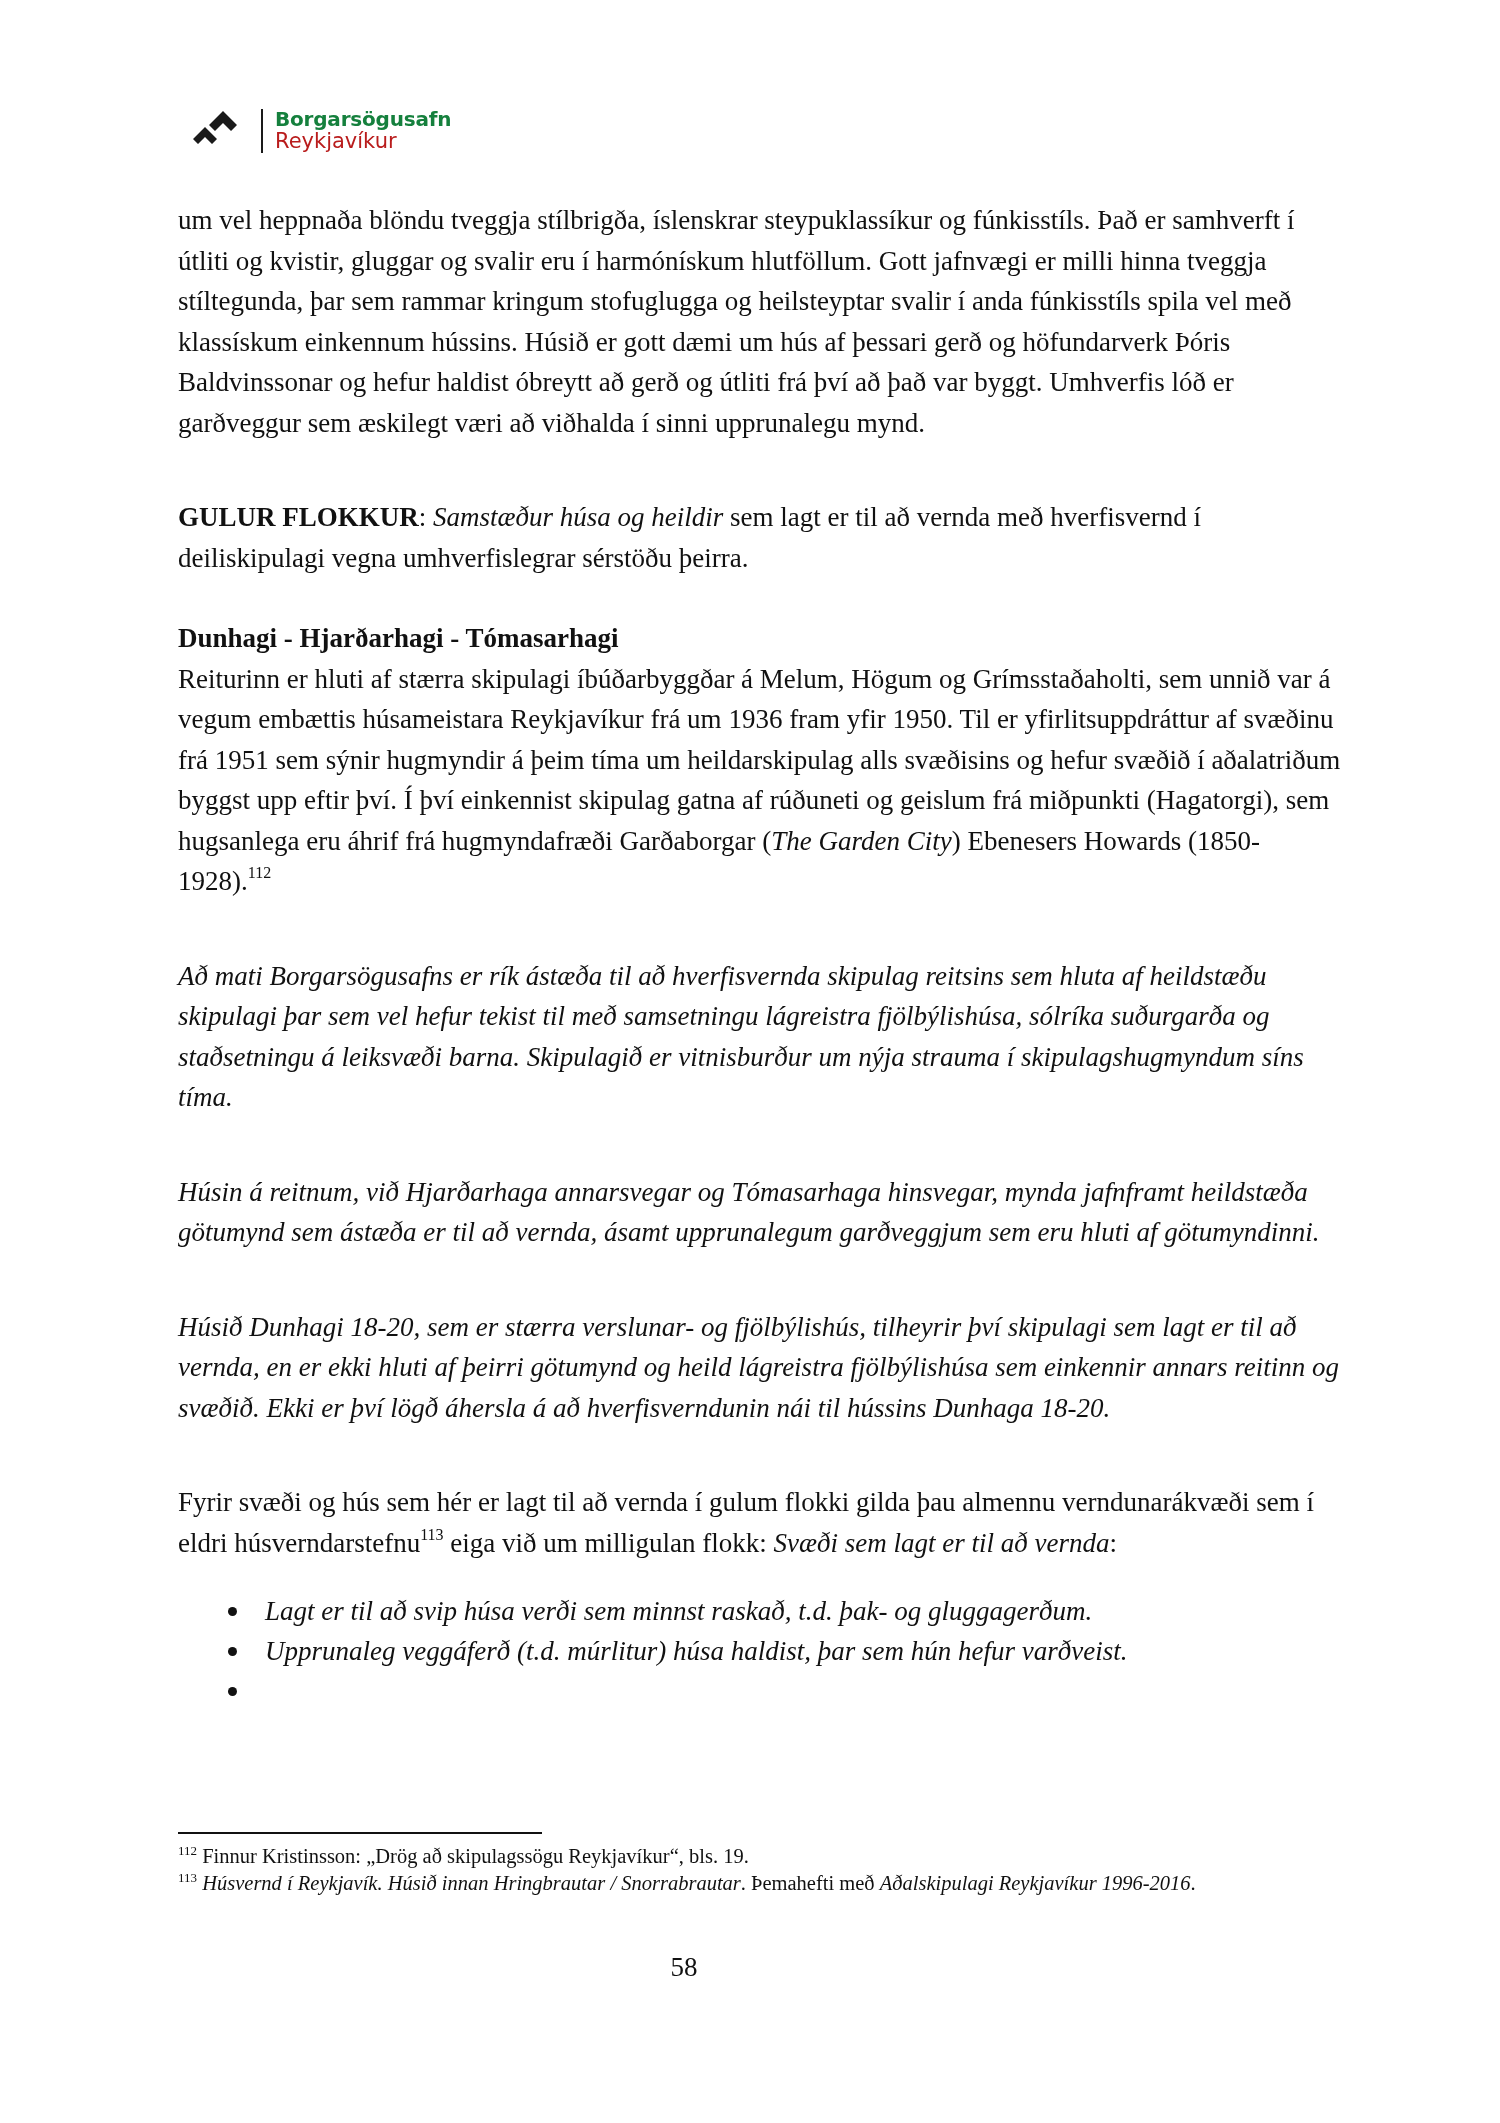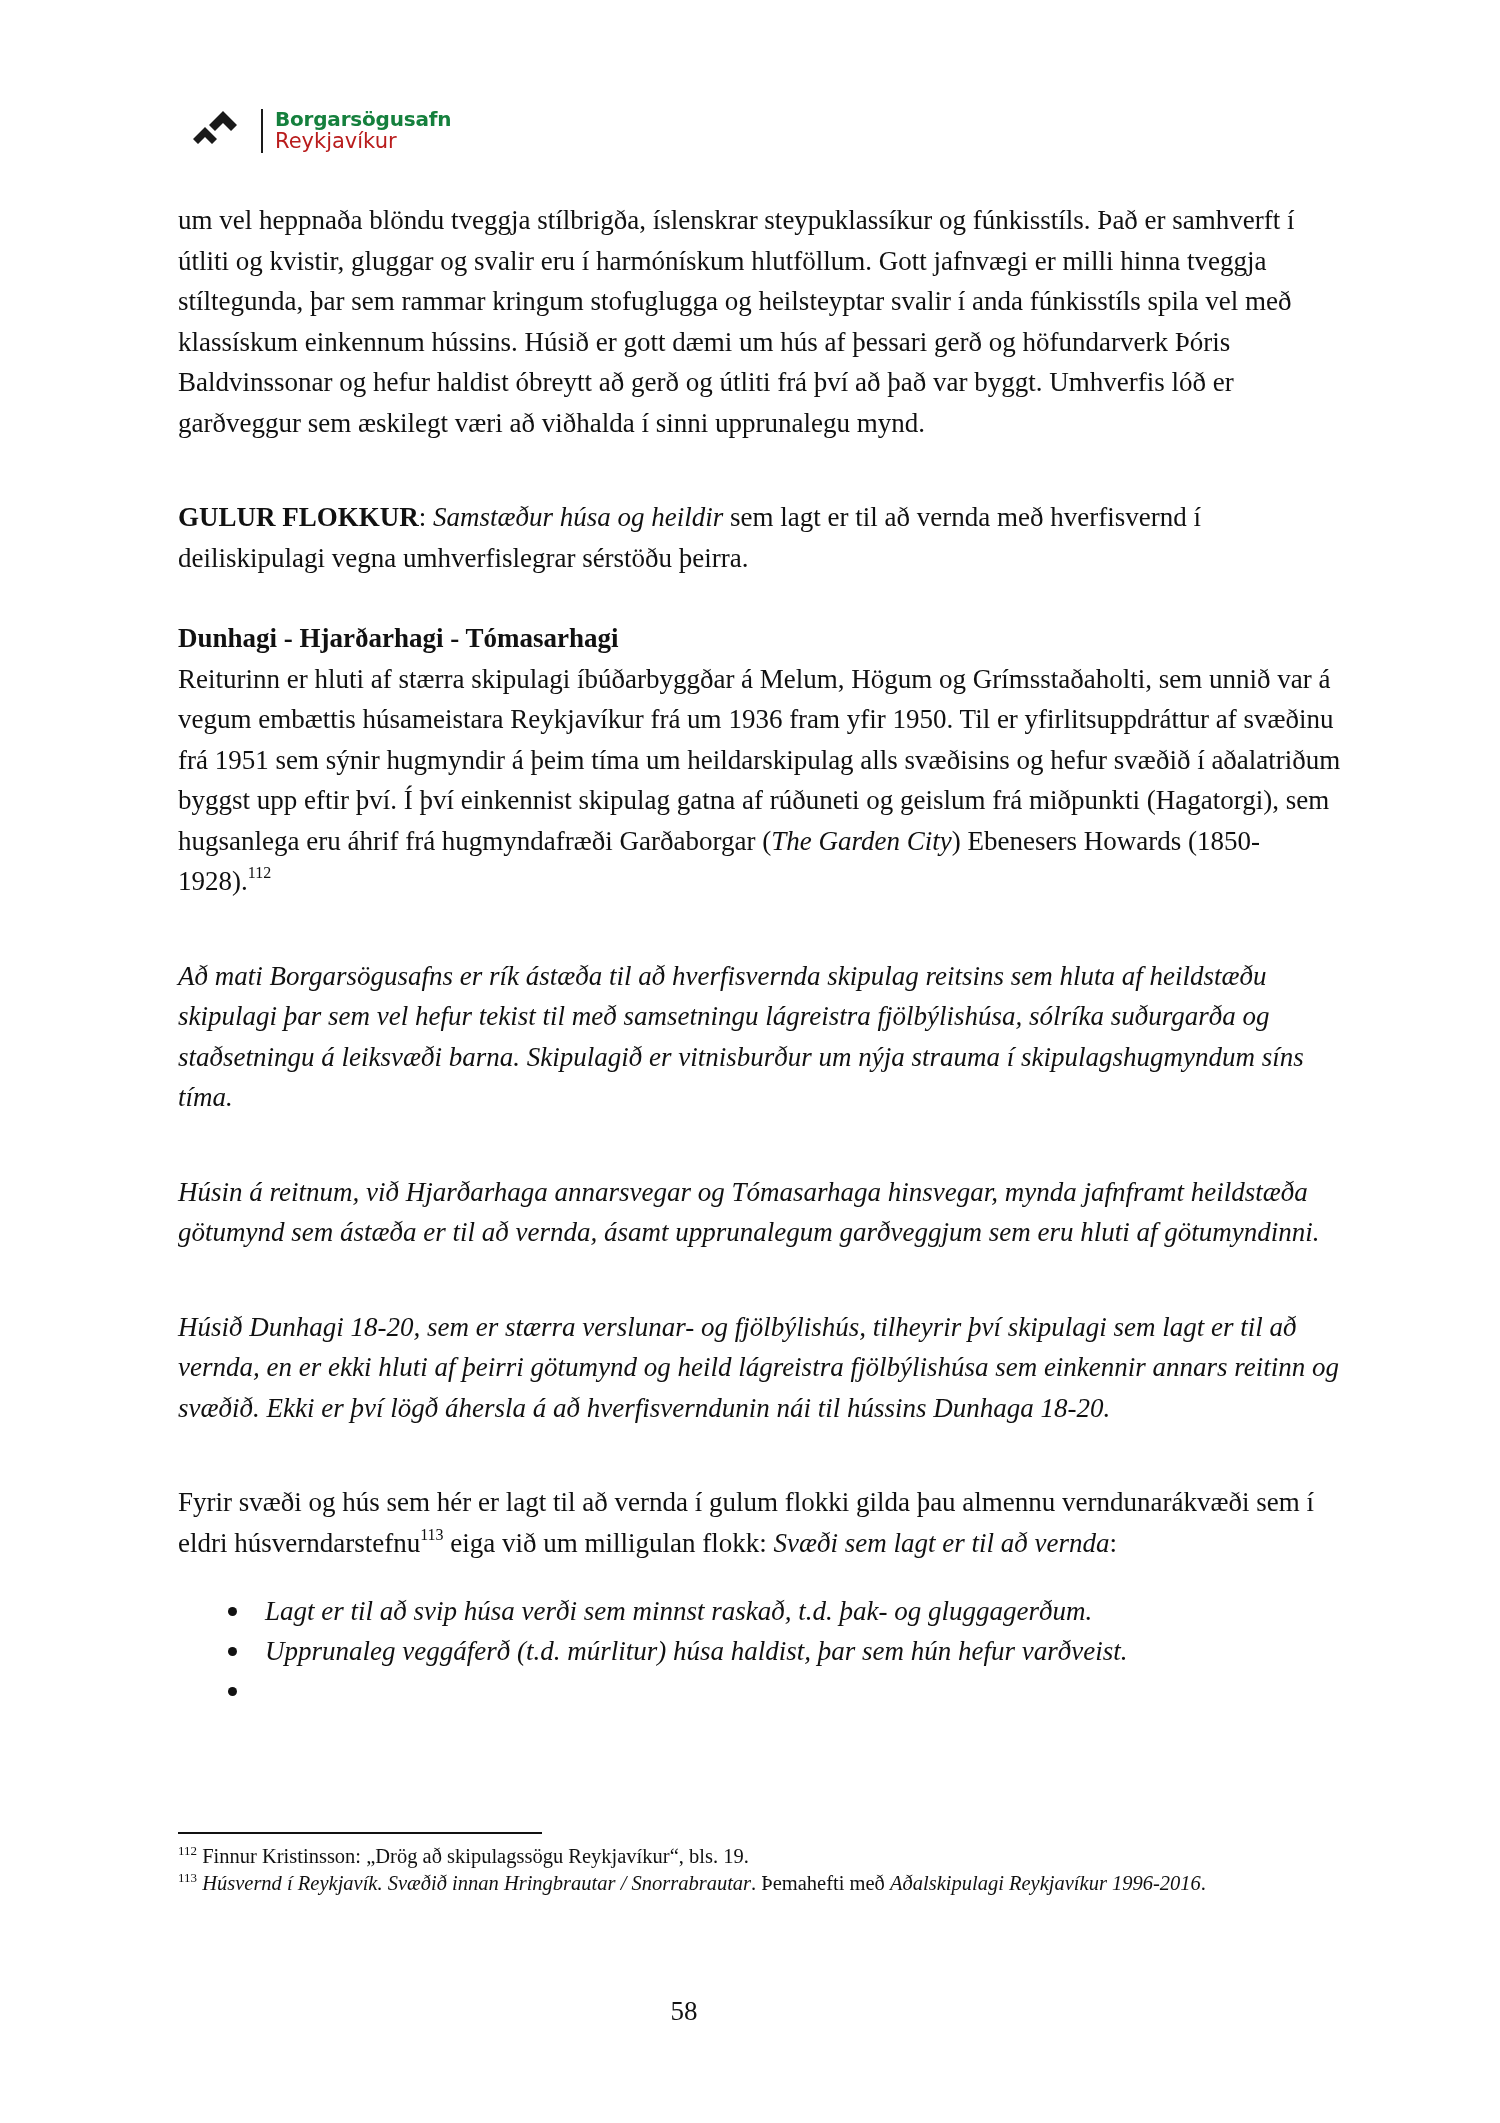--- a/index.html
+++ b/index.html
@@ -106,21 +106,21 @@
       line-height: 27px;
     }
     .footnotes sup {
       font-size: 13px;
       vertical-align: 8px;
     }
     .page-number {
       position: absolute;
       left: 0;
       width: 1368px;
-      top: 1996px;
+      top: 1952px;
       text-align: center;
       font-size: 27px;
     }
   </style>
 </head>
 <body>
 
 <div class="logo">
   <svg class="logo-mark" viewBox="0 0 56 44">
     <polygon points="0,30 12,18 24,30 19,35 12,28 5,35" fill="#1a1a1a"></polygon>
@@ -167,17 +167,17 @@
     </li>
   </ul>
 </div>
 
 <div class="fn-rule"></div>
 <div class="footnotes">
   <div>
     <sup>112</sup><span> Finnur Kristinsson: „Drög að skipulagssögu Reykjavíkur“, bls. 19.</span>
   </div>
   <div>
-    <sup>113</sup><span class="it"> Húsvernd í Reykjavík. Svæðið innan Hringbrautar / Snorrabrautar</span><span>. Þemahefti með </span><span class="it">Aðalskipulagi Reykjavíkur 1996-2016</span><span>.</span>
+    <sup>113</sup><span class="it"> Húsvernd í Reykjavík. Húsið innan Hringbrautar / Snorrabrautar</span><span>. Þemahefti með </span><span class="it">Aðalskipulagi Reykjavíkur 1996-2016</span><span>.</span>
   </div>
 </div>
 
 <div class="page-number">58</div>
 
 </body></html>

